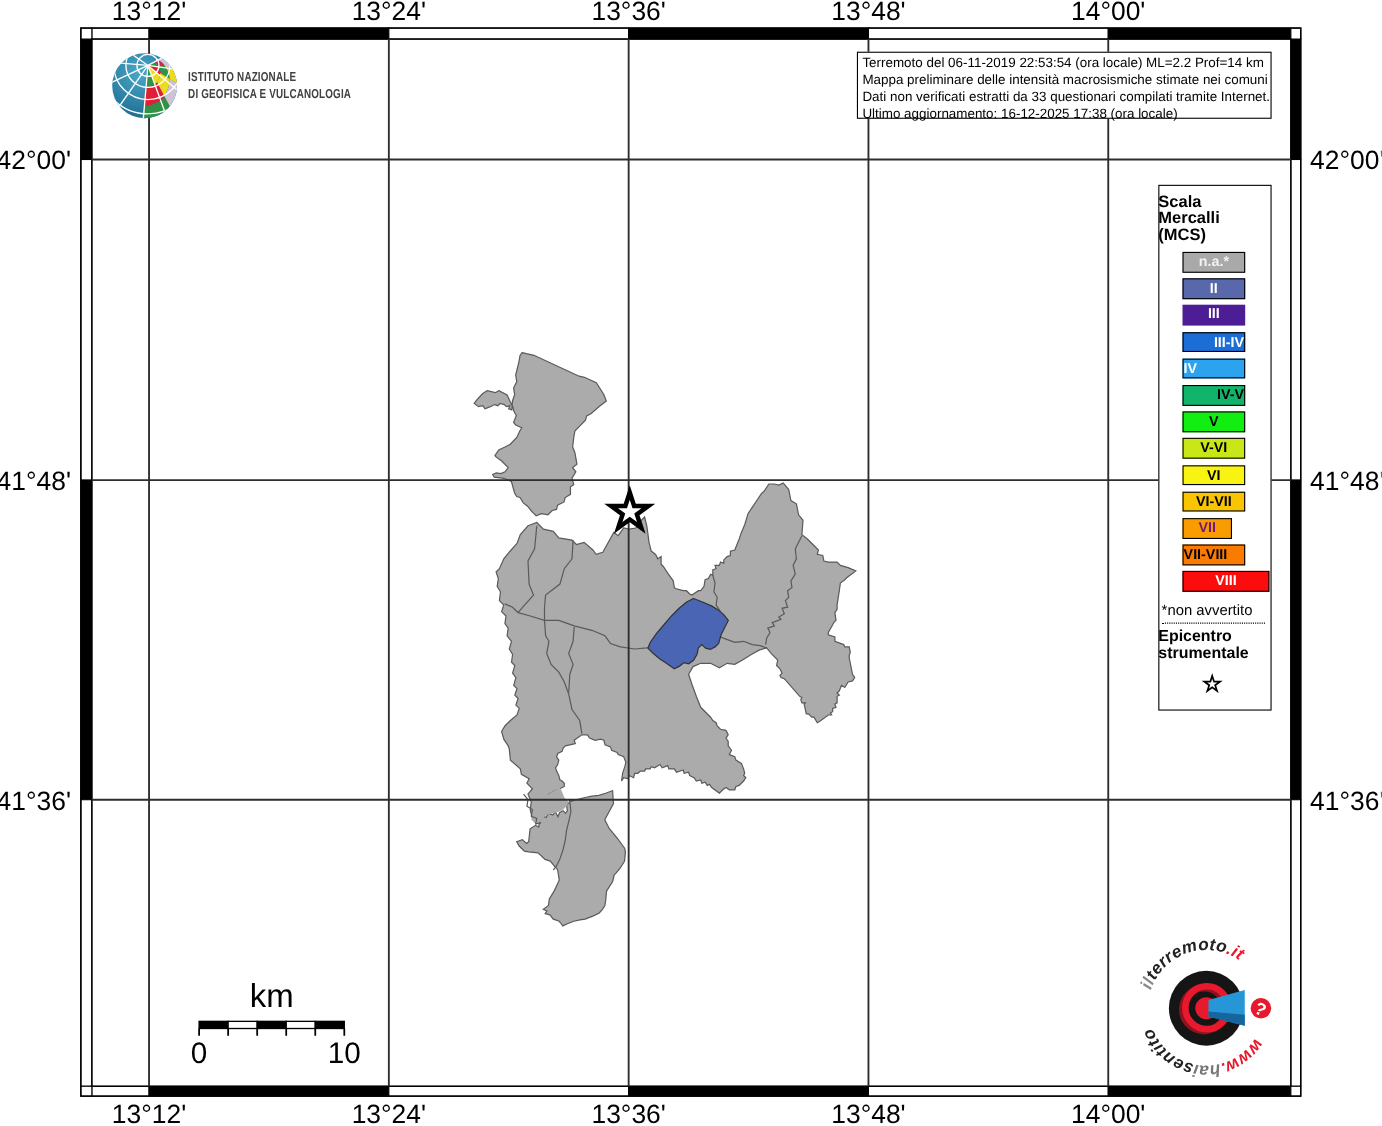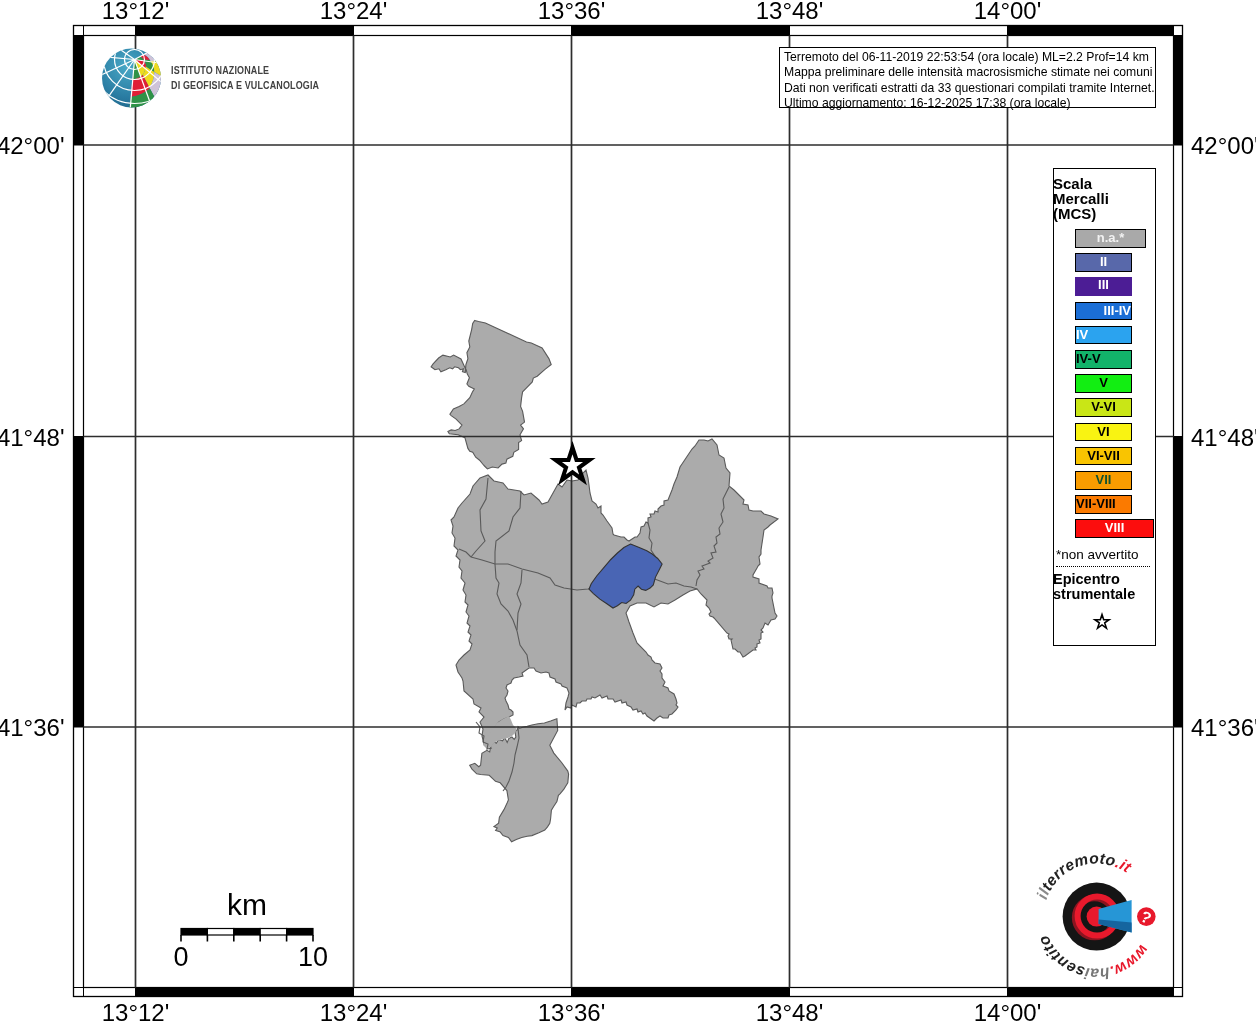--- a/index.html
+++ b/index.html
@@ -149,31 +149,31 @@
 </text>
 <text font-size="15.5" font-weight="bold" font-style="italic" letter-spacing="0.3">
 <textPath href="#arcB" startOffset="3"><tspan fill="#e8192c">www.</tspan><tspan fill="#777">hai</tspan><tspan fill="#222">sentito</tspan></textPath>
 </text>
 
 </svg>
 <div class="abs" style="left:171px;top:63px;color:#414141;font-weight:bold;font-size:11.8px;line-height:15.2px;transform:scaleX(0.76);transform-origin:0 0;letter-spacing:0.2px;">ISTITUTO NAZIONALE<br>DI GEOFISICA E VULCANOLOGIA</div>
 <div class="abs" style="left:779px;top:47px;width:377px;height:60.5px;border:1.2px solid #000;box-sizing:border-box;background:#fff;font-size:12.2px;line-height:15.4px;padding:2px 0 0 4px;white-space:nowrap;">Terremoto del 06-11-2019 22:53:54 (ora locale) ML=2.2 Prof=14 km<br>Mappa preliminare delle intensità macrosismiche stimate nei comuni<br>Dati non verificati estratti da 33 questionari compilati tramite Internet.<br>Ultimo aggiornamento: 16-12-2025 17:38 (ora locale)</div>
 <div class="abs" style="left:1053px;top:168px;width:103px;height:478px;border:1.3px solid #000;box-sizing:border-box;background:#fff;"></div>
 <div class="abs" style="left:1053px;top:176px;width:103px;font-weight:bold;font-size:15px;line-height:15px;">Scala<br>Mercalli<br>(MCS)</div>
-<div style="position:absolute;left:1075px;top:229.0px;width:71px;height:18.5px;background:#a9a9a9;border:1.3px solid #000;box-sizing:border-box;color:#f2f2f2;font-weight:bold;font-size:13px;text-align:center;line-height:16.5px;">n.a.*</div>
+<div style="position:absolute;left:1075px;top:229.0px;width:57px;height:18.5px;background:#a9a9a9;border:1.3px solid #000;box-sizing:border-box;color:#f2f2f2;font-weight:bold;font-size:13px;text-align:center;line-height:16.5px;">n.a.*</div>
 <div style="position:absolute;left:1075px;top:253.2px;width:57px;height:18.5px;background:#5868aa;border:1.3px solid #000;box-sizing:border-box;color:#fff;font-weight:bold;font-size:13px;text-align:center;line-height:16.5px;">II</div>
 <div style="position:absolute;left:1075px;top:277.4px;width:57px;height:18.5px;background:#4c1d95;box-sizing:border-box;color:#fff;font-weight:bold;font-size:13px;text-align:center;line-height:16.5px;">III</div>
 <div style="position:absolute;left:1075px;top:301.6px;width:57px;height:18.5px;background:#1b6ed6;border:1.3px solid #000;box-sizing:border-box;color:#fff;font-weight:bold;font-size:13px;text-align:right;line-height:16.5px;">III-IV</div>
 <div style="position:absolute;left:1075px;top:325.8px;width:57px;height:18.5px;background:#2ba3ef;border:1.3px solid #000;box-sizing:border-box;color:#fff;font-weight:bold;font-size:13px;text-align:left;line-height:16.5px;">IV</div>
-<div style="position:absolute;left:1075px;top:350.0px;width:57px;height:18.5px;background:#12b36a;border:1.3px solid #000;box-sizing:border-box;color:#000;font-weight:bold;font-size:13px;text-align:left;line-height:16.5px;">IV-V</div>
+<div style="position:absolute;left:1075px;top:350.0px;width:57px;height:18.5px;background:#12b36a;border:1.3px solid #000;box-sizing:border-box;color:#000;font-weight:bold;font-size:13px;text-align:right;line-height:16.5px;">IV-V</div>
 <div style="position:absolute;left:1075px;top:374.2px;width:57px;height:18.5px;background:#12ee12;border:1.3px solid #000;box-sizing:border-box;color:#000;font-weight:bold;font-size:13px;text-align:center;line-height:16.5px;">V</div>
 <div style="position:absolute;left:1075px;top:398.4px;width:57px;height:18.5px;background:#c9e616;border:1.3px solid #000;box-sizing:border-box;color:#000;font-weight:bold;font-size:13px;text-align:center;line-height:16.5px;">V-VI</div>
 <div style="position:absolute;left:1075px;top:422.6px;width:57px;height:18.5px;background:#f9f312;border:1.3px solid #000;box-sizing:border-box;color:#000;font-weight:bold;font-size:13px;text-align:center;line-height:16.5px;">VI</div>
 <div style="position:absolute;left:1075px;top:446.8px;width:57px;height:18.5px;background:#f9c401;border:1.3px solid #000;box-sizing:border-box;color:#000;font-weight:bold;font-size:13px;text-align:center;line-height:16.5px;">VI-VII</div>
-<div style="position:absolute;left:1075px;top:471.0px;width:57px;height:18.5px;background:#f99c00;border:1.3px solid #000;box-sizing:border-box;color:#14532d;font-weight:bold;font-size:13px;text-align:center;line-height:16.5px;">VII</div>
+<div style="position:absolute;left:1075px;top:471.0px;width:45px;height:18.5px;background:#f99c00;border:1.3px solid #000;box-sizing:border-box;color:#701a75;font-weight:bold;font-size:13px;text-align:center;line-height:16.5px;">VII</div>
 <div style="position:absolute;left:1075px;top:495.2px;width:57px;height:18.5px;background:#fb7a00;border:1.3px solid #000;box-sizing:border-box;color:#000;font-weight:bold;font-size:13px;text-align:left;line-height:16.5px;">VII-VIII</div>
 <div style="position:absolute;left:1075px;top:519.4px;width:79px;height:18.5px;background:#fc0d0d;border:1.3px solid #000;box-sizing:border-box;color:#ffffff;font-weight:bold;font-size:13px;text-align:center;line-height:16.5px;">VIII</div>
 <div class="abs" style="left:1056px;top:547px;width:100px;font-size:13.5px;">*non avvertito</div>
 <div class="abs" style="left:1056px;top:566px;width:94px;border-top:1.6px dotted #000;"></div>
 <div class="abs" style="left:1053px;top:572px;width:103px;font-weight:bold;font-size:14.5px;line-height:15px;">Epicentro<br>strumentale</div>
 <svg class="abs" style="left:1085px;top:605px" width="34" height="34" viewBox="1084 604 34 34">
       <polygon points="1101.0,613.5 1102.7,618.7 1108.1,618.7 1103.7,621.9 1105.4,627.1 1101.0,623.9 1096.6,627.1 1098.3,621.9 1093.9,618.7 1099.3,618.7" fill="#fff" stroke="#000" stroke-width="1.6"></polygon>
     </svg>
 </div>
 </body></html>

